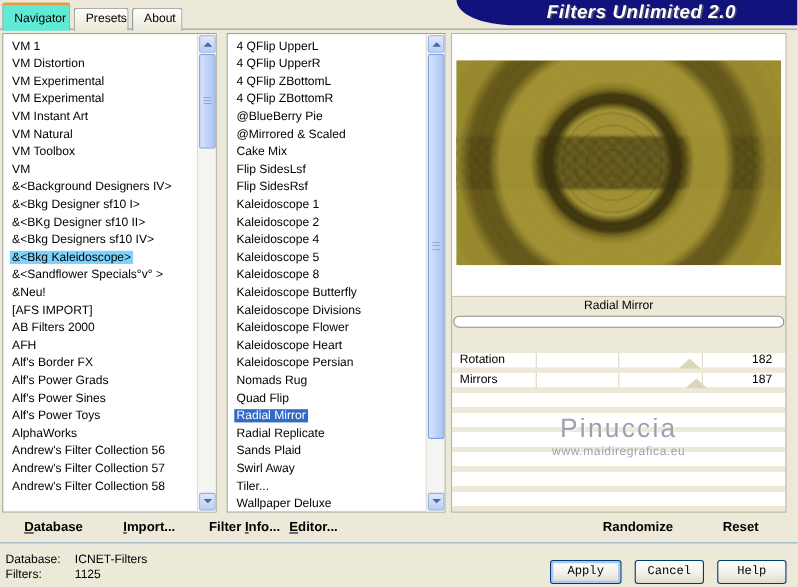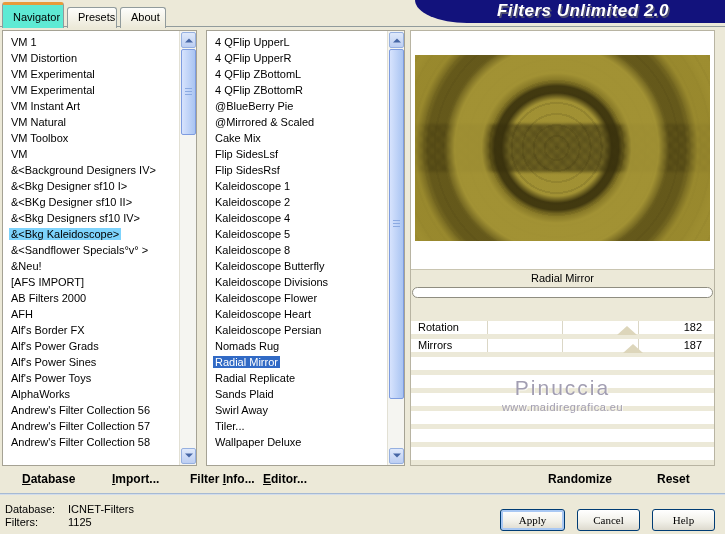--- a/index.html
+++ b/index.html
@@ -148,21 +148,21 @@
     border-bottom:9px solid #ddd6bb;
   }
   .empty-stripes {
     position:absolute; left:0; right:0; top:36px; bottom:0;
     background:repeating-linear-gradient(to bottom,#fff 0 13px,#ece9d8 13px 18px);
   }
   .watermark {
     position:absolute; left:0; right:0; top:55px; text-align:center;
     color:#a29eb2; z-index:2; pointer-events:none;
   }
-  .wm1 { display:block; font-size:21px; letter-spacing:2px; text-shadow:1px 1px 0 rgba(255,255,255,0.7); }
+  .wm1 { display:block; font-size:24px; letter-spacing:2px; text-shadow:1px 1px 0 rgba(255,255,255,0.7); }
   .wm2 { display:block; font-size:11px; letter-spacing:0.5px; margin-top:1px; text-shadow:1px 1px 0 rgba(255,255,255,0.7); }
 
   
   .command-bar { position:absolute; left:0; top:466px; width:659px; height:27px; font-size:12px; font-weight:bold; }
   .cmd { position:absolute; top:6px; cursor:default; white-space:nowrap; }
   .cmd .u { text-decoration:underline; }
   .cmd-database   { left:22px; }
   .cmd-import     { left:112px; }
   .cmd-filterinfo { left:190px; }
   .cmd-editor     { left:263px; }
@@ -175,21 +175,21 @@
   
   .statusbar { position:absolute; left:0; top:495px; width:592px; height:39px; }
   .stat-label { position:absolute; left:5px; }
   .stat-value { position:absolute; left:68px; }
   .row1 { top:8px; } .row2 { top:21px; }
 
   .xp-btn {
     position:absolute; top:14px; height:22px; width:65px;
     border:1px solid #003c74; border-radius:3px;
     background:linear-gradient(#ffffff,#f2f1ea 55%,#dddace);
-    font-family:Liberation Serif, serif; font-size:11px;
+    font-family:Liberation Mono, monospace; font-size:11px;
     text-align:center; line-height:20px; cursor:default;
   }
   .btn-apply  { left:500px; box-shadow:inset 0 0 0 2px #a9c8f3; }
   .btn-cancel { left:577px; width:63px; }
   .btn-help   { left:652px; width:63px; }
 </style>
 </head>
 <body>
 
 <div class="tabbar">
@@ -258,20 +258,21 @@
       <div class="list-item"><span>Kaleidoscope 2</span></div>
       <div class="list-item"><span>Kaleidoscope 4</span></div>
       <div class="list-item"><span>Kaleidoscope 5</span></div>
       <div class="list-item"><span>Kaleidoscope 8</span></div>
       <div class="list-item"><span>Kaleidoscope Butterfly</span></div>
       <div class="list-item"><span>Kaleidoscope Divisions</span></div>
       <div class="list-item"><span>Kaleidoscope Flower</span></div>
       <div class="list-item"><span>Kaleidoscope Heart</span></div>
       <div class="list-item"><span>Kaleidoscope Persian</span></div>
       <div class="list-item"><span>Nomads Rug</span></div>
+      <div class="list-item"><span>Quad Flip</span></div>
       <div class="list-item selected"><span>Radial Mirror</span></div>
       <div class="list-item"><span>Radial Replicate</span></div>
       <div class="list-item"><span>Sands Plaid</span></div>
       <div class="list-item"><span>Swirl Away</span></div>
       <div class="list-item"><span>Tiler...</span></div>
       <div class="list-item"><span>Wallpaper Deluxe</span></div>
     </div>
   <div class="scrollbar">
     <div class="sb-btn up">
         <i class="arr up"></i>

